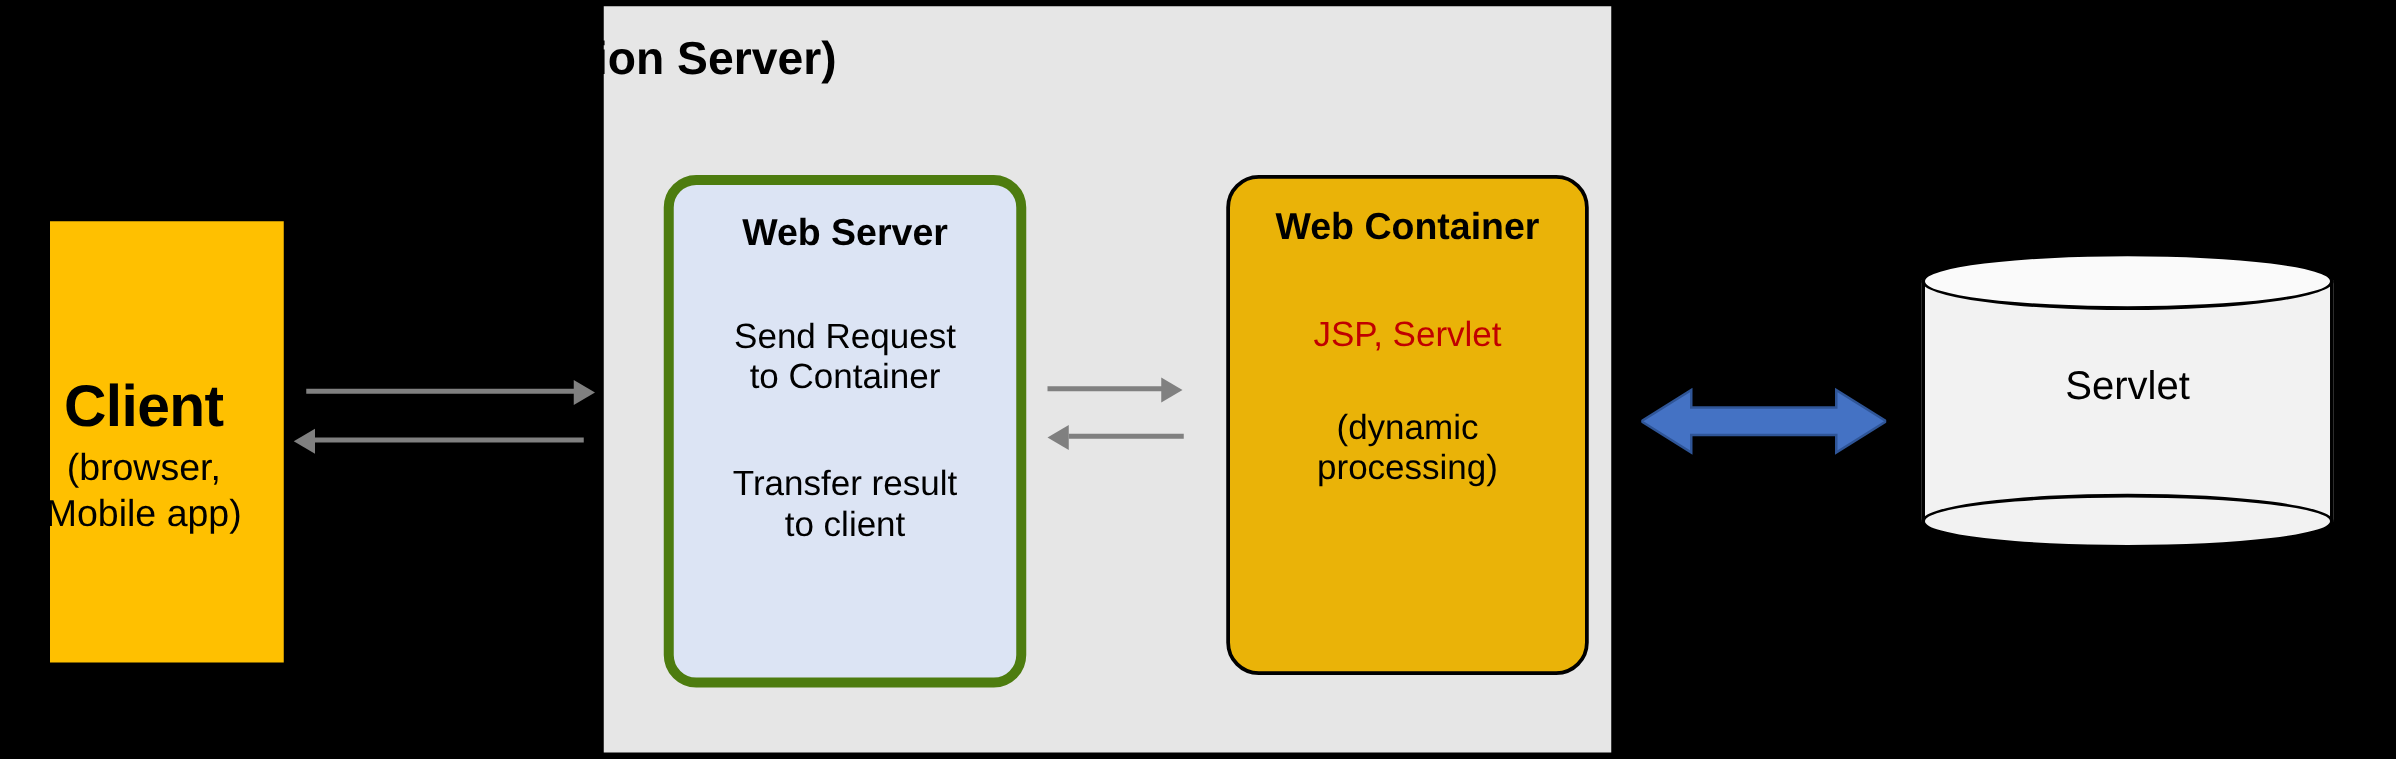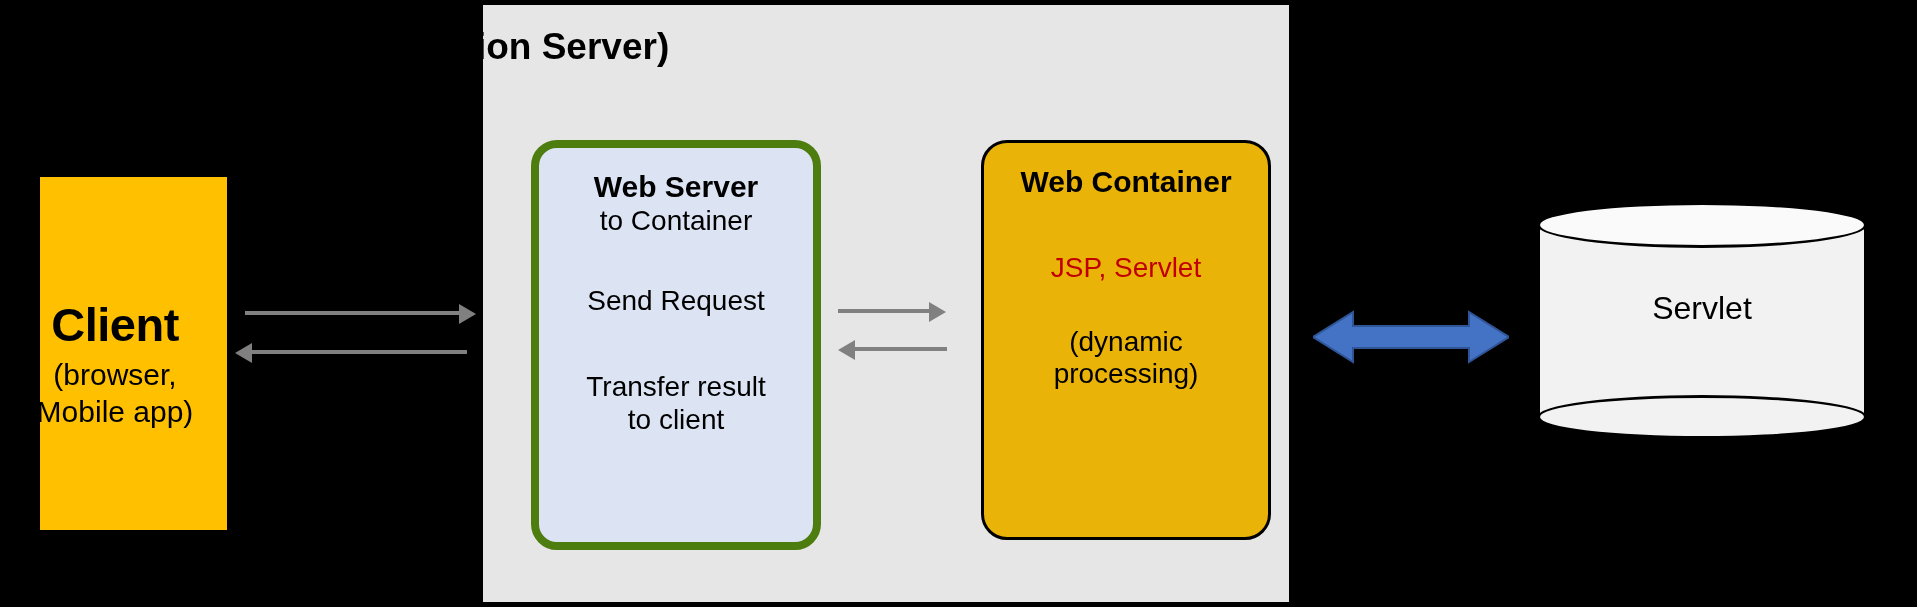--- a/index.html
+++ b/index.html
@@ -209,22 +209,22 @@
   <div class="gray-arrow-line" style="left:252px; top:350px; width:215px;"></div>
   <div class="gray-head-left" style="left:235px; top:343px;"></div>
 
   <div id="was-panel"></div>
   <div id="was-title">
     <span class="bold">WAS</span><span class="norm">&nbsp;</span><span class="norm">(Web Application Server)</span>
   </div>
 
   <div class="inner-box" id="web-server-box">
     <div class="box-title">Web Server</div>
+    <div class="box-text" id="ws-line1">Send Request</div>
     <div class="box-text">to Container</div>
-    <div class="box-text" id="ws-line1">Send Request</div>
     <div class="box-text" id="ws-line2">Transfer result</div>
     <div class="box-text">to client</div>
   </div>
 
   <div class="gray-arrow-line" style="left:838px; top:309px; width:92px;"></div>
   <div class="gray-head-right" style="left:929px; top:302px;"></div>
 
   <div class="gray-arrow-line" style="left:855px; top:347px; width:92px;"></div>
   <div class="gray-head-left" style="left:838px; top:340px;"></div>
 

